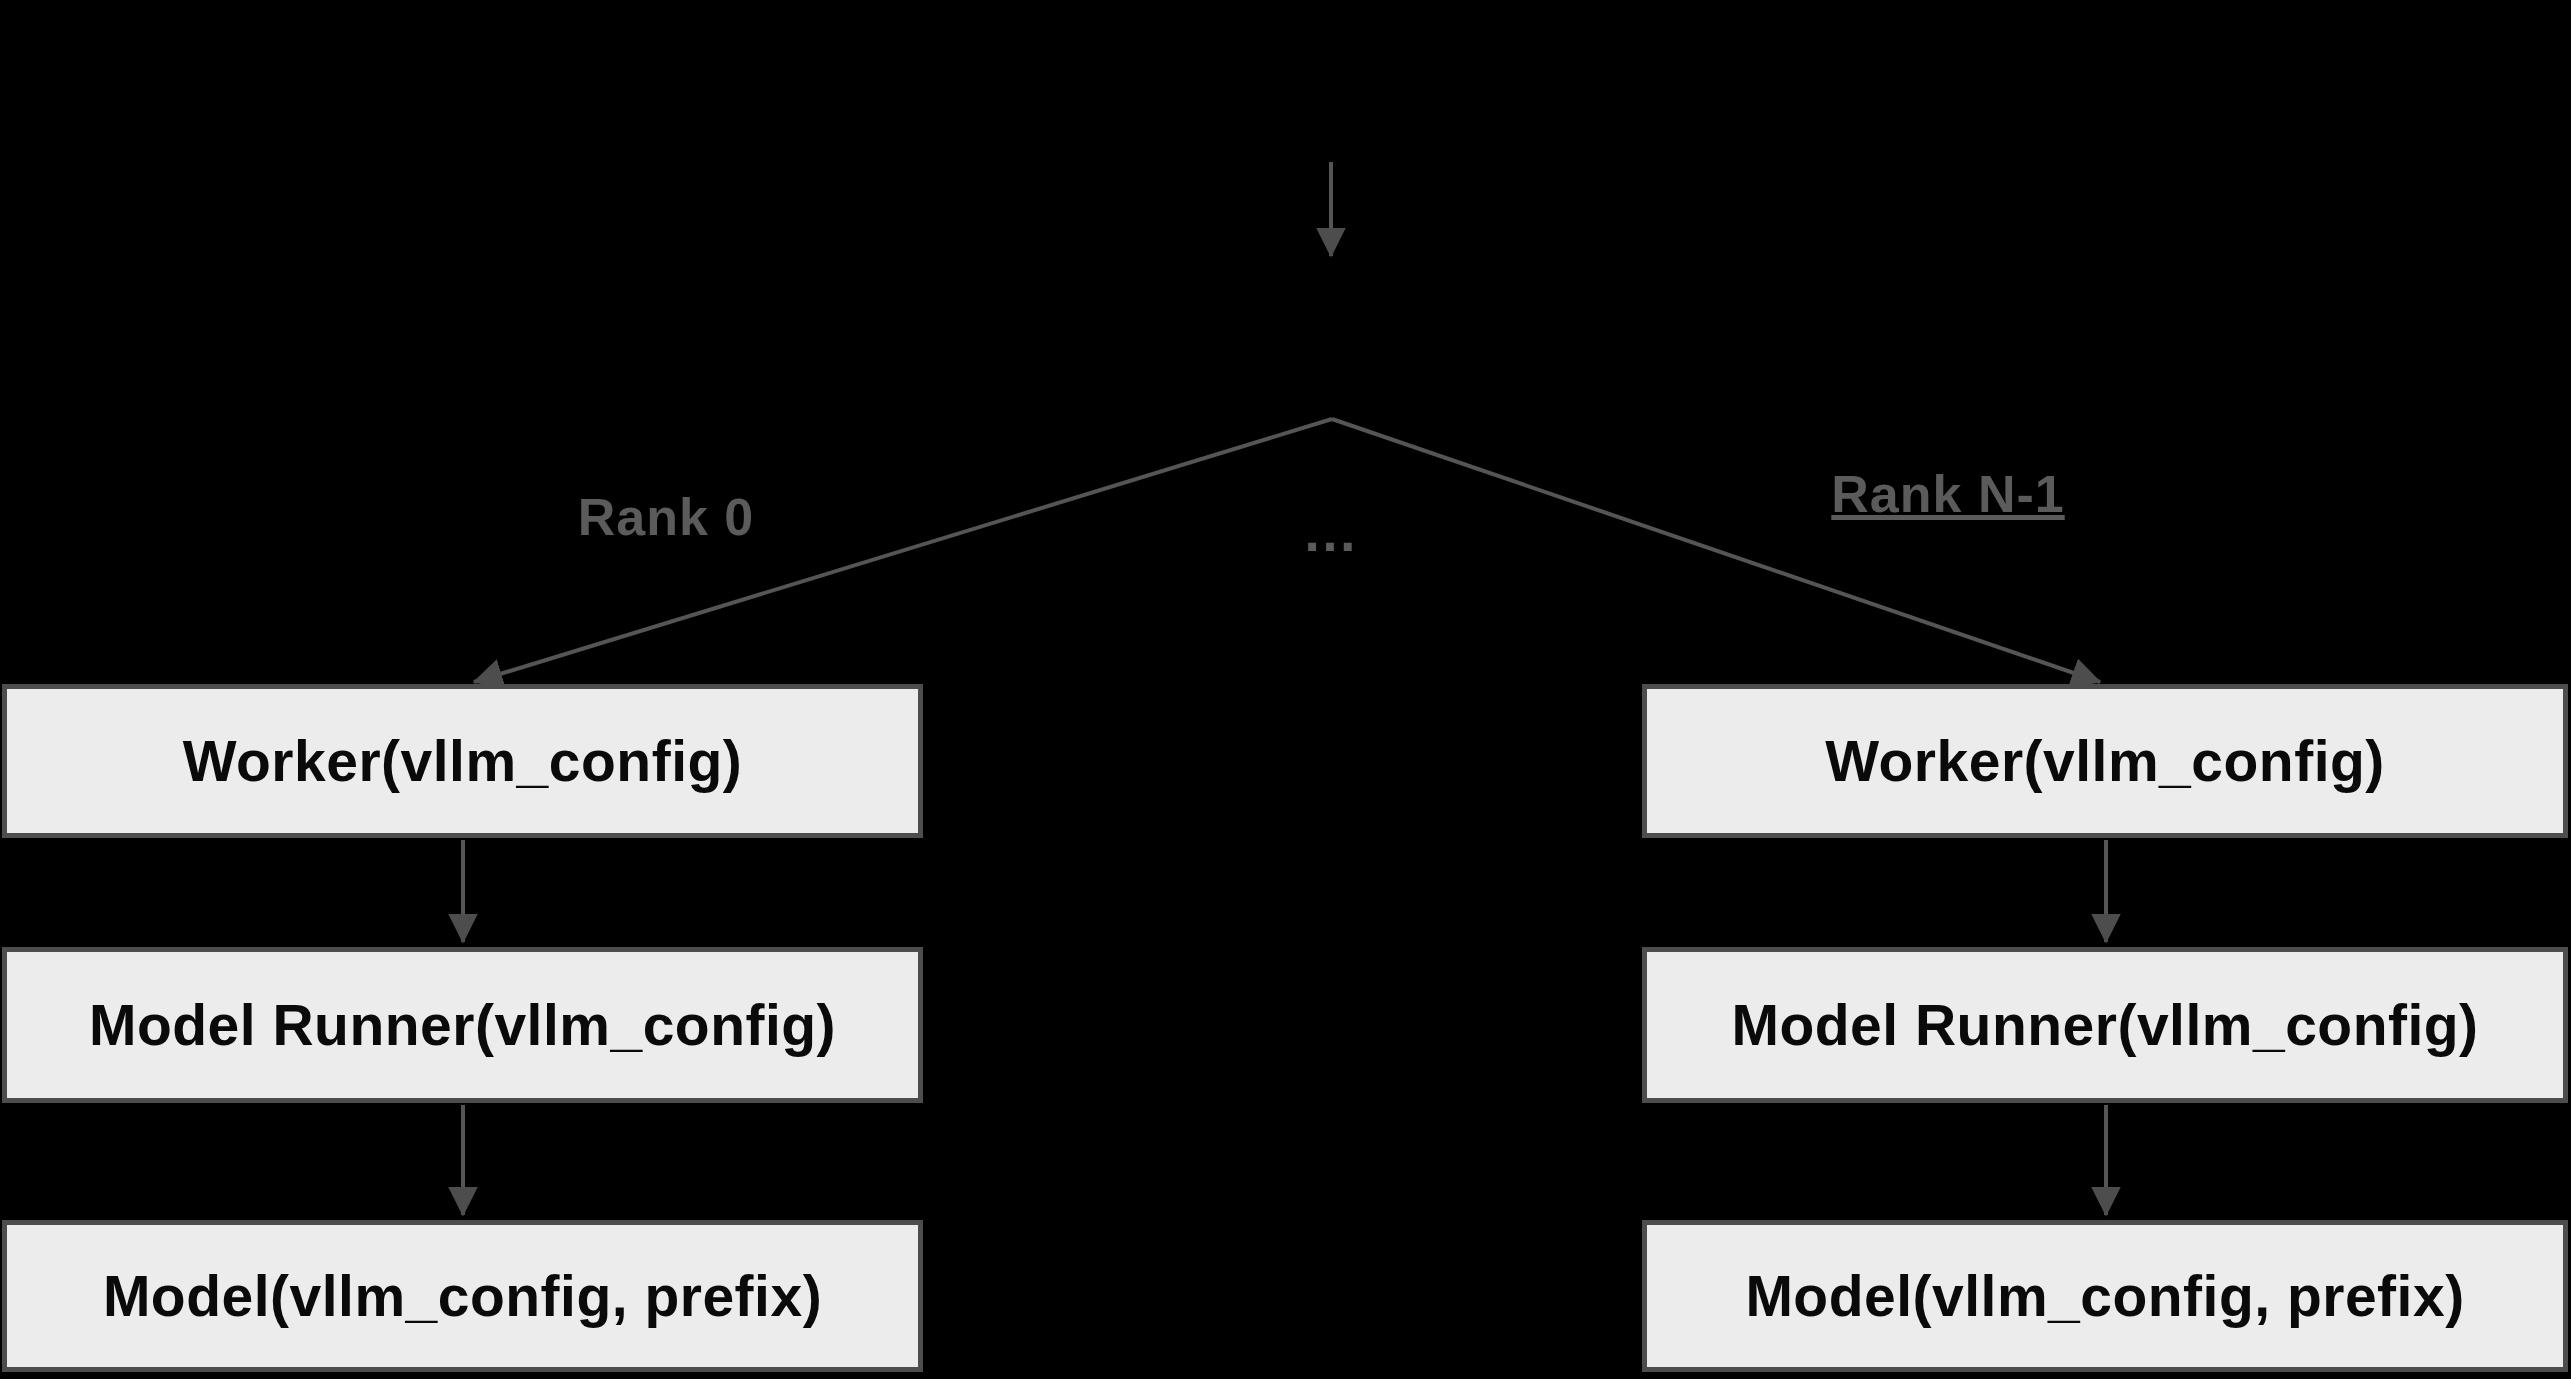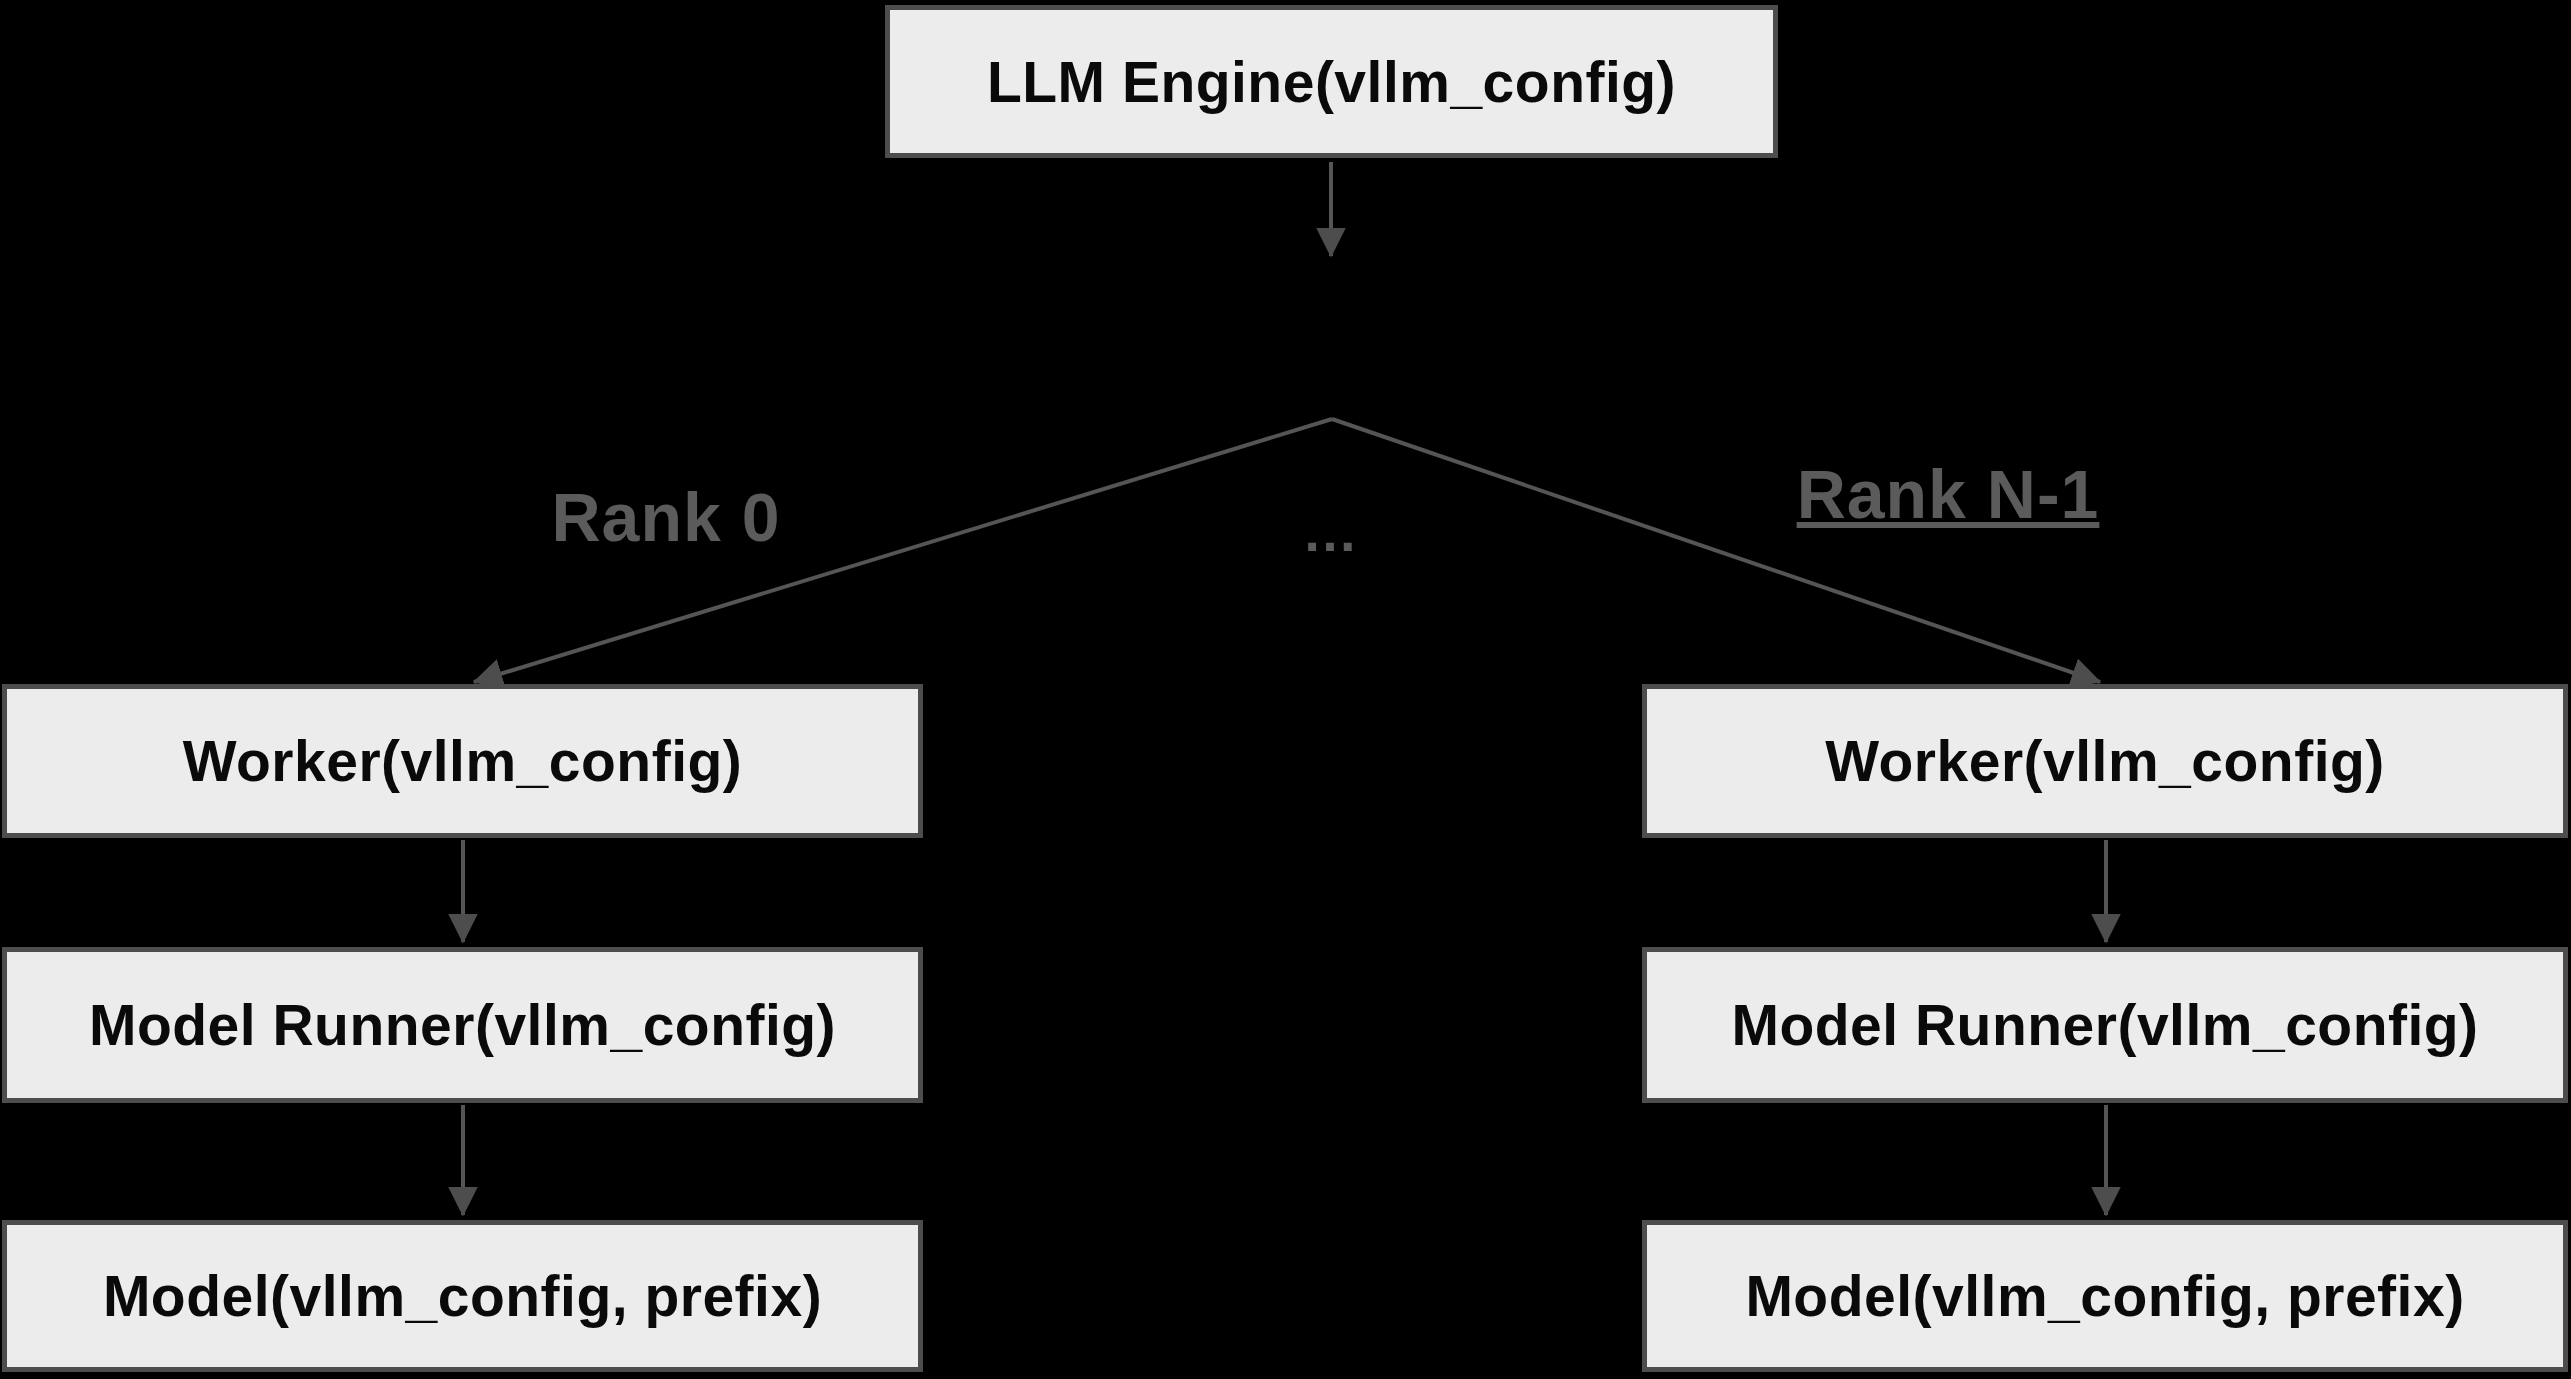--- a/index.html
+++ b/index.html
@@ -33,21 +33,21 @@
     color: #0a0a0a;
     font-size: 57px;
     font-weight: 600;
     letter-spacing: 0.5px;
     white-space: nowrap;
   }
   .edge-label {
     position: absolute;
     transform: translate(-50%, -50%);
     color: #5b5b5b;
-    font-size: 68px;
+    font-size: 52px;
     font-weight: 600;
     letter-spacing: 1px;
     white-space: nowrap;
   }
   .edge-label.dots {
     font-size: 56px;
     font-weight: 700;
     letter-spacing: 2px;
   }
   
@@ -77,21 +77,20 @@
     </defs>
     <line x1="1331" y1="162" x2="1331" y2="256" stroke="#555555" stroke-width="4" marker-end="url(#arrow)"></line>
     <line x1="1332" y1="419" x2="474" y2="682" stroke="#555555" stroke-width="4" marker-end="url(#arrow)"></line>
     <line x1="1332" y1="419" x2="2100" y2="682" stroke="#555555" stroke-width="4" marker-end="url(#arrow)"></line>
     <line x1="463" y1="840" x2="463" y2="942" stroke="#555555" stroke-width="4" marker-end="url(#arrow)"></line>
     <line x1="2106" y1="840" x2="2106" y2="942" stroke="#555555" stroke-width="4" marker-end="url(#arrow)"></line>
     <line x1="463" y1="1105" x2="463" y2="1215" stroke="#555555" stroke-width="4" marker-end="url(#arrow)"></line>
     <line x1="2106" y1="1105" x2="2106" y2="1215" stroke="#555555" stroke-width="4" marker-end="url(#arrow)"></line>
   </svg>
 
-  <div class="node" id="node-llm-engine">LLM Engine(vllm_config)</div>
 
 
   <div class="node" id="node-worker-left">Worker(vllm_config)</div>
 
   <div class="node" id="node-worker-right">Worker(vllm_config)</div>
 
   <div class="node" id="node-runner-left">Model Runner(vllm_config)</div>
 
   <div class="node" id="node-runner-right">Model Runner(vllm_config)</div>
 

